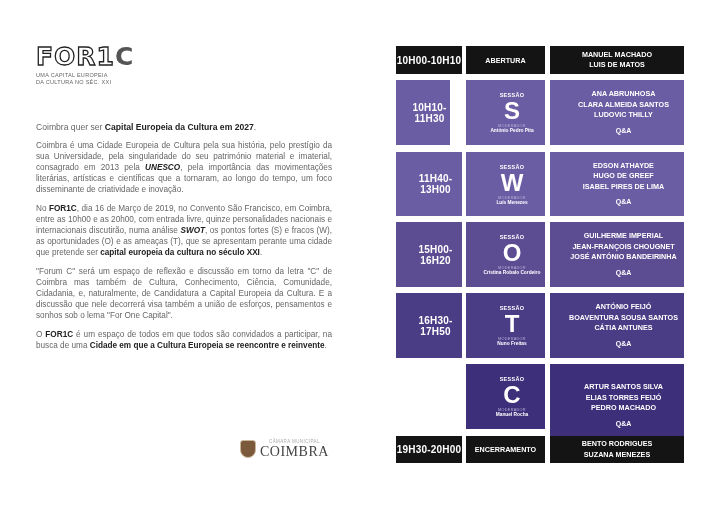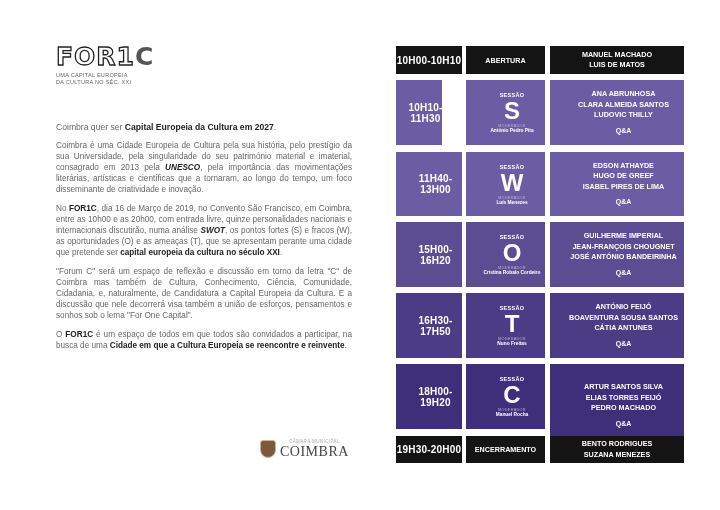--- a/index.html
+++ b/index.html
@@ -1,17 +1,17 @@
 <!DOCTYPE html>
 <html><head>
 <meta charset="utf-8">
 <style>
   html,body{margin:0;padding:0;}
   body{width:720px;height:510px;background:#ffffff;position:relative;overflow:hidden;font-family:"Liberation Sans",sans-serif;color:#555;}
-  .left{position:absolute;left:0;top:0;width:360px;height:510px;margin-left:20px;}
+  .left{position:absolute;left:0;top:0;width:360px;height:510px;}
   .logo{position:absolute;left:36px;top:44px;}
   .logo-mark{font-family:"DejaVu Sans",sans-serif;font-weight:bold;font-size:25px;letter-spacing:1px;line-height:26px;}
   .logo-mark .outline{color:#fff;-webkit-text-stroke:1.3px #222;}
   .logo-mark .solid{color:#555;}
   .logo-sub{font-size:5.5px;color:#666;letter-spacing:0.3px;line-height:7px;margin-top:2px;text-transform:uppercase;}
   .body-text{position:absolute;left:36px;top:122px;width:296px;font-size:8.2px;line-height:11px;color:#666;text-align:justify;}
   .body-text p{margin:0 0 8px 0;}
   .body-text b{color:#222;}
   .body-text .lead{font-size:8.6px;margin-bottom:7px;}
   .cmc{position:absolute;left:240px;top:440px;display:flex;align-items:center;gap:4px;}
@@ -65,21 +65,21 @@
 
 <div class="right">
 
   <div class="cell black time" style="left:36px;top:46px;width:66px;height:28px;">10H00-10H10</div>
   <div class="cell black label" style="left:106px;top:46px;width:79px;height:28px;">ABERTURA</div>
   <div class="cell black names" style="left:190px;top:46px;width:134px;height:28px;align-items:center;">
     <span>MANUEL MACHADO</span>
     <span>LUIS DE MATOS</span>
   </div>
 
-  <div class="cell purple light time" style="left:36px;top:80px;width:46px;height:65px;">10H10-11H30</div>
+  <div class="cell purple light time" style="left:36px;top:80px;width:54px;height:65px;">10H10-11H30</div>
   <div class="cell purple light" style="left:106px;top:80px;width:79px;height:65px;">
     <span class="sess">SESSÃO</span>
     <span class="letter">S</span>
     <span class="mod">MODERADOR</span>
     <span class="modname">António Pedro Pita</span>
   </div>
   <div class="cell purple light names" style="left:190px;top:80px;width:134px;height:65px;">
     <span>ANA ABRUNHOSA</span>
     <span>CLARA ALMEIDA SANTOS</span>
     <span>LUDOVIC THILLY</span>
@@ -121,21 +121,20 @@
     <span class="mod">MODERADOR</span>
     <span class="modname">Nuno Freitas</span>
   </div>
   <div class="cell purple dark names" style="left:190px;top:293px;width:134px;height:65px;background:#4a3c85;">
     <span>ANTÓNIO FEIJÓ</span>
     <span>BOAVENTURA SOUSA SANTOS</span>
     <span>CÁTIA ANTUNES</span>
     <span class="qa">Q&amp;A</span>
   </div>
 
-  <div class="cell purple dark time" style="left:36px;top:364px;width:66px;height:65px;">18H00-19H20</div>
   <div class="cell purple dark" style="left:106px;top:364px;width:79px;height:65px;">
     <span class="sess">SESSÃO</span>
     <span class="letter">C</span>
     <span class="mod">MODERADOR</span>
     <span class="modname">Manuel Rocha</span>
   </div>
   <div class="cell purple dark names" style="left:190px;top:364px;width:134px;height:83px;">
     <span>ARTUR SANTOS SILVA</span>
     <span>ELIAS TORRES FEIJÓ</span>
     <span>PEDRO MACHADO</span>

